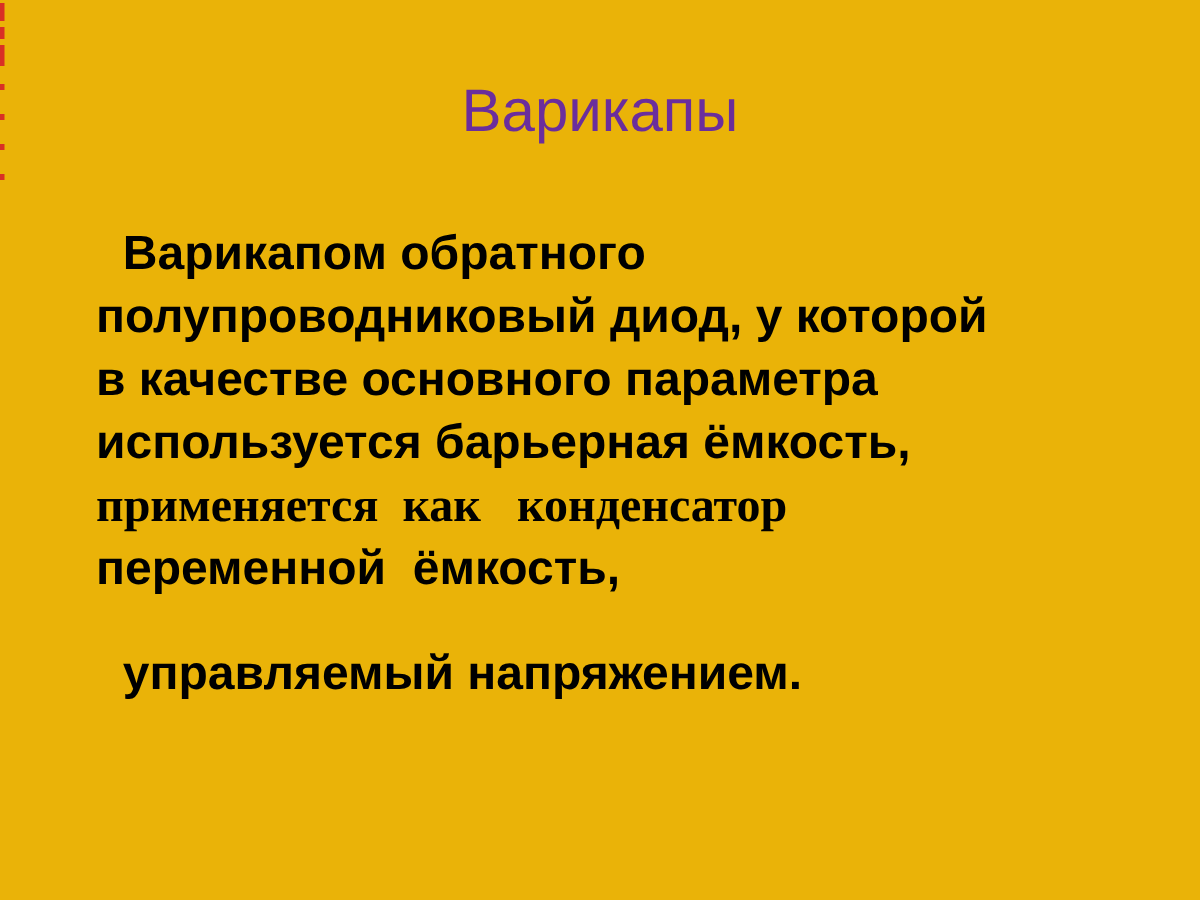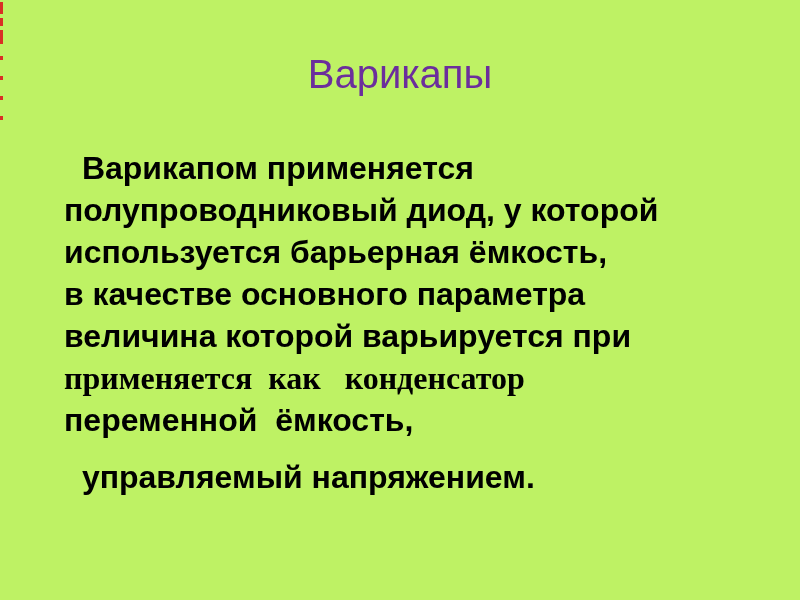--- a/index.html
+++ b/index.html
@@ -36,49 +36,48 @@
     font-size: 32px;
     font-weight: 700;
     line-height: 42px;
     white-space: pre;
     color: #000000;
   }
   .line-indent {
     padding-left: 9px;
   }
   .para2 {
-    margin-top: 15px;
+    margin-top: 28px;
   }
   
   .edge-dash {
     position: absolute;
     left: 0;
     width: 3px;
   }
   .d1 { top: 2px;  height: 12px; }
   .d2 { top: 18px; height: 8px;  }
   .d3 { top: 30px; height: 14px; }
   .d4 { top: 56px; height: 4px;  }
   .d5 { top: 76px; height: 4px;  }
   .d6 { top: 96px; height: 4px;  }
   .d7 { top: 116px; height: 4px; }
 </style>
 </head>
 <body>
 
-<div id="slide" style="background: #bef264;">
+<div id="slide" style="background: #eab308;">
 
   <div class="slide-title" style="color: rgb(107, 46, 156);">Варикапы</div>
 
   <div class="body-block">
-    <div class="text-line line-indent" style="color: rgb(0, 0, 0);"> Варикапом применяется</div>
+    <div class="text-line line-indent" style="color: rgb(0, 0, 0);"> Варикапом обратного</div>
     <div class="text-line" style="color: rgb(0, 0, 0);">полупроводниковый диод, у которой</div>
+    <div class="text-line" style="color: rgb(0, 0, 0);">в качестве основного параметра</div>
     <div class="text-line" style="color: rgb(0, 0, 0);">используется барьерная ёмкость,</div>
-    <div class="text-line" style="color: rgb(0, 0, 0);">в качестве основного параметра</div>
-    <div class="text-line" style="color: rgb(0, 0, 0);">величина которой варьируется при</div>
     <div class="text-line" style="color: rgb(0, 0, 0); font-family: Liberation Serif, serif;">применяется  как   конденсатор</div>
     <div class="text-line" style="color: rgb(0, 0, 0);">переменной  ёмкость,</div>
     <div class="text-line para2 line-indent" style="color: rgb(0, 0, 0);"> управляемый напряжением.</div>
   </div>
 
   <div class="edge-dash d1" style="background: rgb(217, 48, 37);"></div>
   <div class="edge-dash d2" style="background: rgb(217, 48, 37);"></div>
   <div class="edge-dash d3" style="background: rgb(217, 48, 37);"></div>
   <div class="edge-dash d4" style="background: rgb(217, 48, 37);"></div>
   <div class="edge-dash d5" style="background: rgb(217, 48, 37);"></div>

